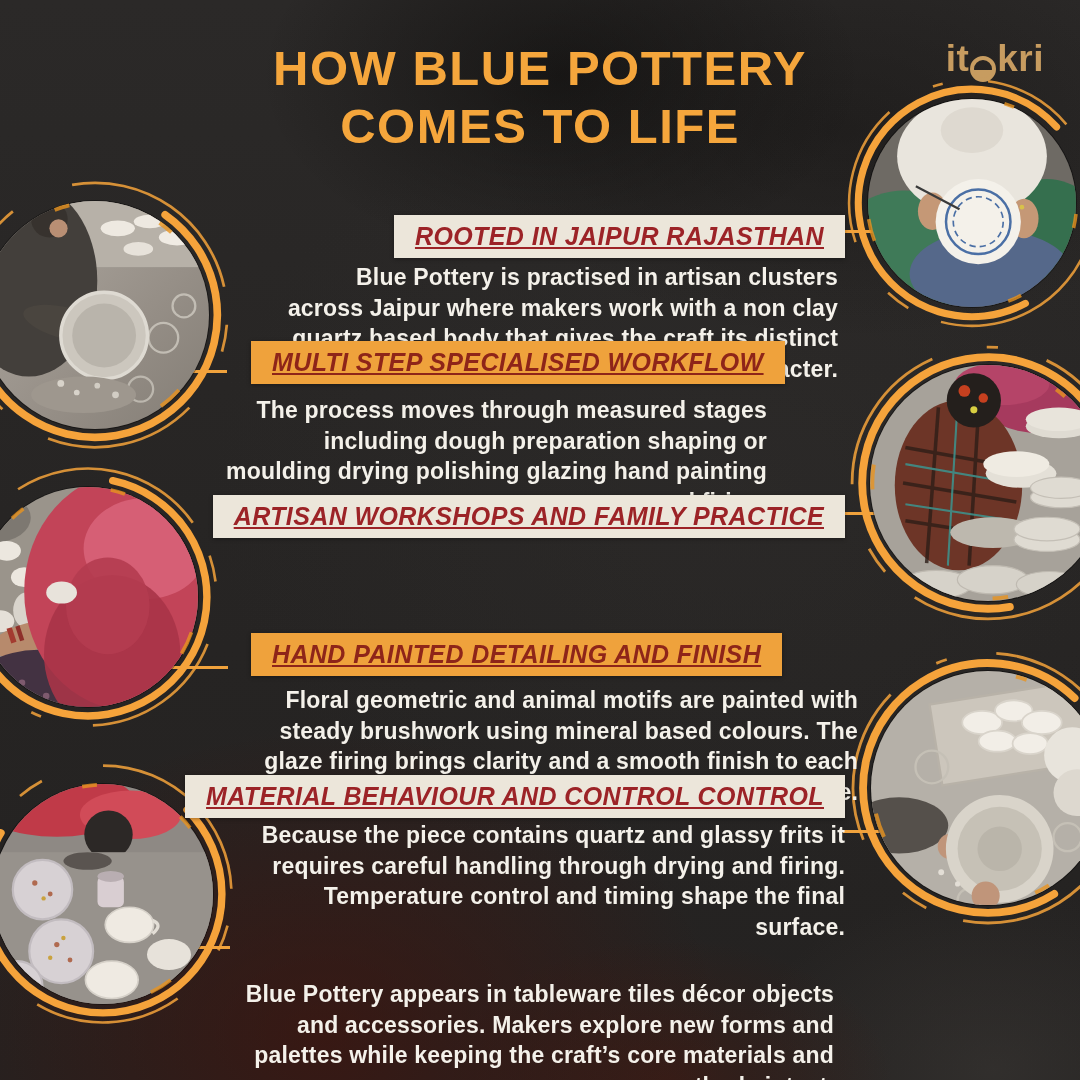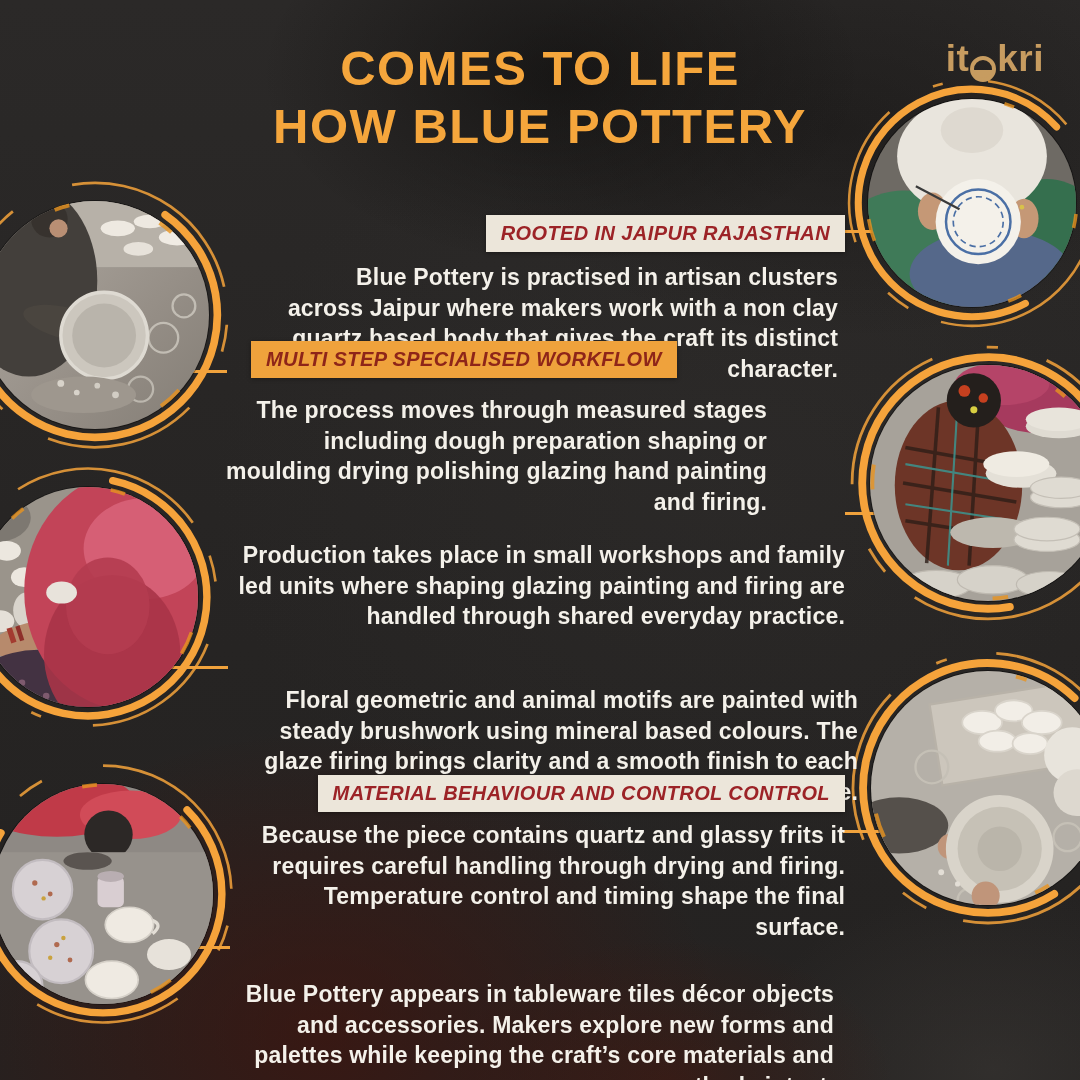--- a/index.html
+++ b/index.html
@@ -17,22 +17,22 @@
   }
   
   .title{position:absolute;top:40px;left:0;width:1080px;text-align:center;
     color:#F5A63C;font-weight:700;font-size:49px;line-height:1.18;letter-spacing:1.5px;}
   .brand{position:absolute;top:38px;right:36px;color:#C79C60;font-weight:700;
     font-size:37px;letter-spacing:.5px;display:flex;align-items:flex-end;}
   .brand .o{display:inline-block;width:18px;height:18px;border-radius:50%;
     border:4.5px solid #C79C60;margin:0 1px;position:relative;top:2px;
     background:linear-gradient(to top,#C79C60 42%,transparent 42%);}
   
-  .hbox{position:absolute;z-index:4;padding:7px 15px;font-size:20px;font-weight:700;
-    font-style:italic;letter-spacing:.4px;white-space:nowrap;}
+  .hbox{position:absolute;z-index:4;padding:7px 21px;font-size:25px;font-weight:700;
+    font-style:italic;letter-spacing:.4px;white-space:nowrap;text-decoration:underline;}
   .hbox.cream{background:#ECE6DA;color:#9C2327;box-shadow:0 1px 4px rgba(0,0,0,.35);}
   .hbox.orange{background:#EFA23C;color:#8E2519;box-shadow:0 1px 4px rgba(0,0,0,.35);margin-left:29px;}
   
   .para{position:absolute;z-index:4;color:#F4F1EA;font-weight:700;font-size:23px;
     line-height:1.33;letter-spacing:.2px;}
   .para.right{text-align:right;}
   .para.left{text-align:right;}
   
   .connector{position:absolute;height:3px;background:#F0A23C;z-index:2;}
   
@@ -41,22 +41,22 @@
     box-shadow:0 0 0 1px rgba(0,0,0,.4);}
   .photo svg{display:block;width:100%;height:100%;}
   .ring{position:absolute;inset:0;pointer-events:none;}
 </style>
 </head>
 <body>
 
 <div class="canvas">
 
   <div class="title">
+    <div>HOW BLUE POTTERY</div>
     <div>COMES TO LIFE</div>
-    <div>HOW BLUE POTTERY</div>
   </div>
 
   <div class="brand">
     <span>it</span>
     <span class="o"></span>
     <span>kri</span>
   </div>
 
   <div class="connector" style="left:843px;top:230px;width:45px;"></div>
   <div class="connector" style="left:172px;top:370px;width:55px;"></div>
@@ -300,22 +300,23 @@
       </g>
     </svg>
   </div>
 
   <div class="hbox cream" style="top:215px;right:235px;">ROOTED IN JAIPUR RAJASTHAN</div>
   <div class="para right" style="top:262px;right:242px;width:552px;">Blue Pottery is practised in artisan clusters across Jaipur where makers work with a non clay quartz based body that gives the craft its distinct character.</div>
 
   <div class="hbox orange" style="top:341px;left:222px;">MULTI STEP SPECIALISED WORKFLOW</div>
   <div class="para left" style="top:395px;left:222px;width:545px;">The process moves through measured stages including dough preparation shaping or moulding drying polishing glazing hand painting and firing.</div>
 
-  <div class="para right" style="top:540px;right:235px;width:608px;">Production takes place in small workshops and family led units where shaping glazing painting and firing are handled through shared everyday practice.</div>
-
+  <div class="hbox cream" style="top:495px;right:235px;">ARTISAN WORKSHOPS AND FAMILY PRACTICE</div>
+
+  <div class="hbox orange" style="top:633px;left:222px;">HAND PAINTED DETAILING AND FINISH</div>
   <div class="para left" style="top:685px;left:236px;width:622px;">Floral geometric and animal motifs are painted with steady brushwork using mineral based colours. The glaze firing brings clarity and a smooth finish to each piece.</div>
 
   <div class="hbox cream" style="top:775px;right:235px;">MATERIAL BEHAVIOUR AND CONTROL CONTROL</div>
   <div class="para right" style="top:820px;right:235px;width:612px;">Because the piece contains quartz and glassy frits it requires careful handling through drying and firing. Temperature control and timing shape the final surface.</div>
 
   <div class="para left" style="top:955px;left:222px;width:612px;margin-top:24px;">Blue Pottery appears in tableware tiles décor objects and accessories. Makers explore new forms and palettes while keeping the craft’s core materials and methods intact.</div>
 
 </div>
 
 </body></html>

